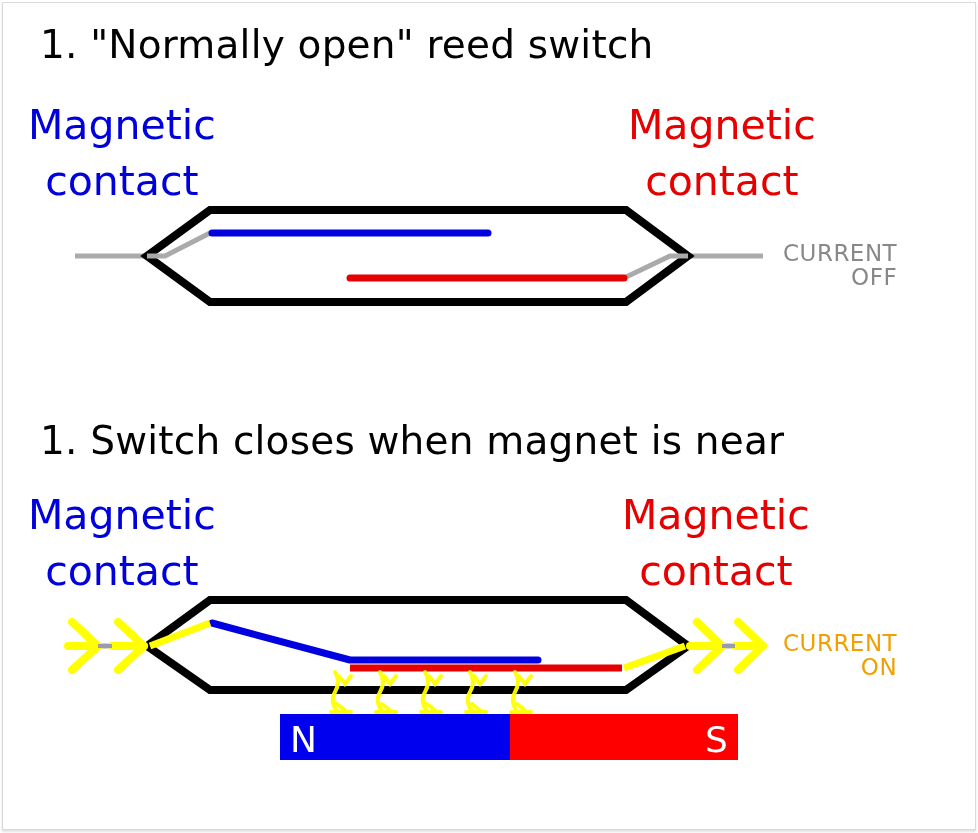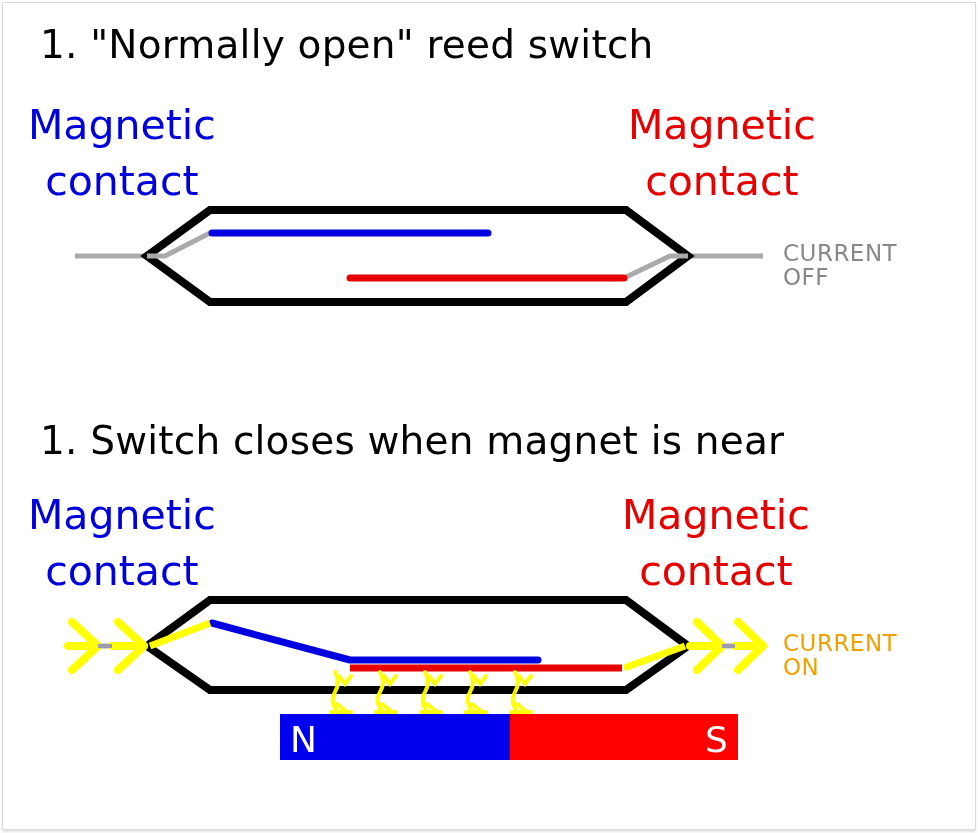--- a/index.html
+++ b/index.html
@@ -3,21 +3,21 @@
   <meta charset="utf-8">
   <style>
     html, body { margin: 0; padding: 0; background: #ffffff; }
     body { width: 978px; height: 833px; position: relative; overflow: hidden; font-family: "DejaVu Sans", sans-serif; }
     .frame { position: absolute; left: 2px; top: 2px; width: 972px; height: 826px; border: 1px solid #d9d9d9; box-shadow: 0 2px 2px #e2e2e2; background: #fff; }
     .heading { position: absolute; font-size: 39px; color: #000; white-space: nowrap; letter-spacing: 0.2px; }
     .label { position: absolute; font-size: 41px; line-height: 56px; text-align: center; white-space: nowrap; }
     .label.blue { color: #0000dd; }
     .label.red { color: #e60000; }
     .label span { display: block; text-align: center; }
-    .state { position: absolute; font-size: 23px; line-height: 24px; text-align: left; white-space: nowrap; letter-spacing: 0.5px; }
+    .state { position: absolute; font-size: 23px; line-height: 24px; text-align: right; white-space: nowrap; letter-spacing: 0.5px; }
     svg { position: absolute; left: 0; top: 0; }
     .magnet-letter { font-family: "DejaVu Sans", sans-serif; font-size: 36px; fill: #ffffff; }
   </style>
 </head>
 <body>
 
 <div class="frame"></div>
 
 <div class="heading" style="left:40px; top:22px;">1. "Normally open" reed switch</div>
 <div class="label blue" style="left:28px; top:97px;">

